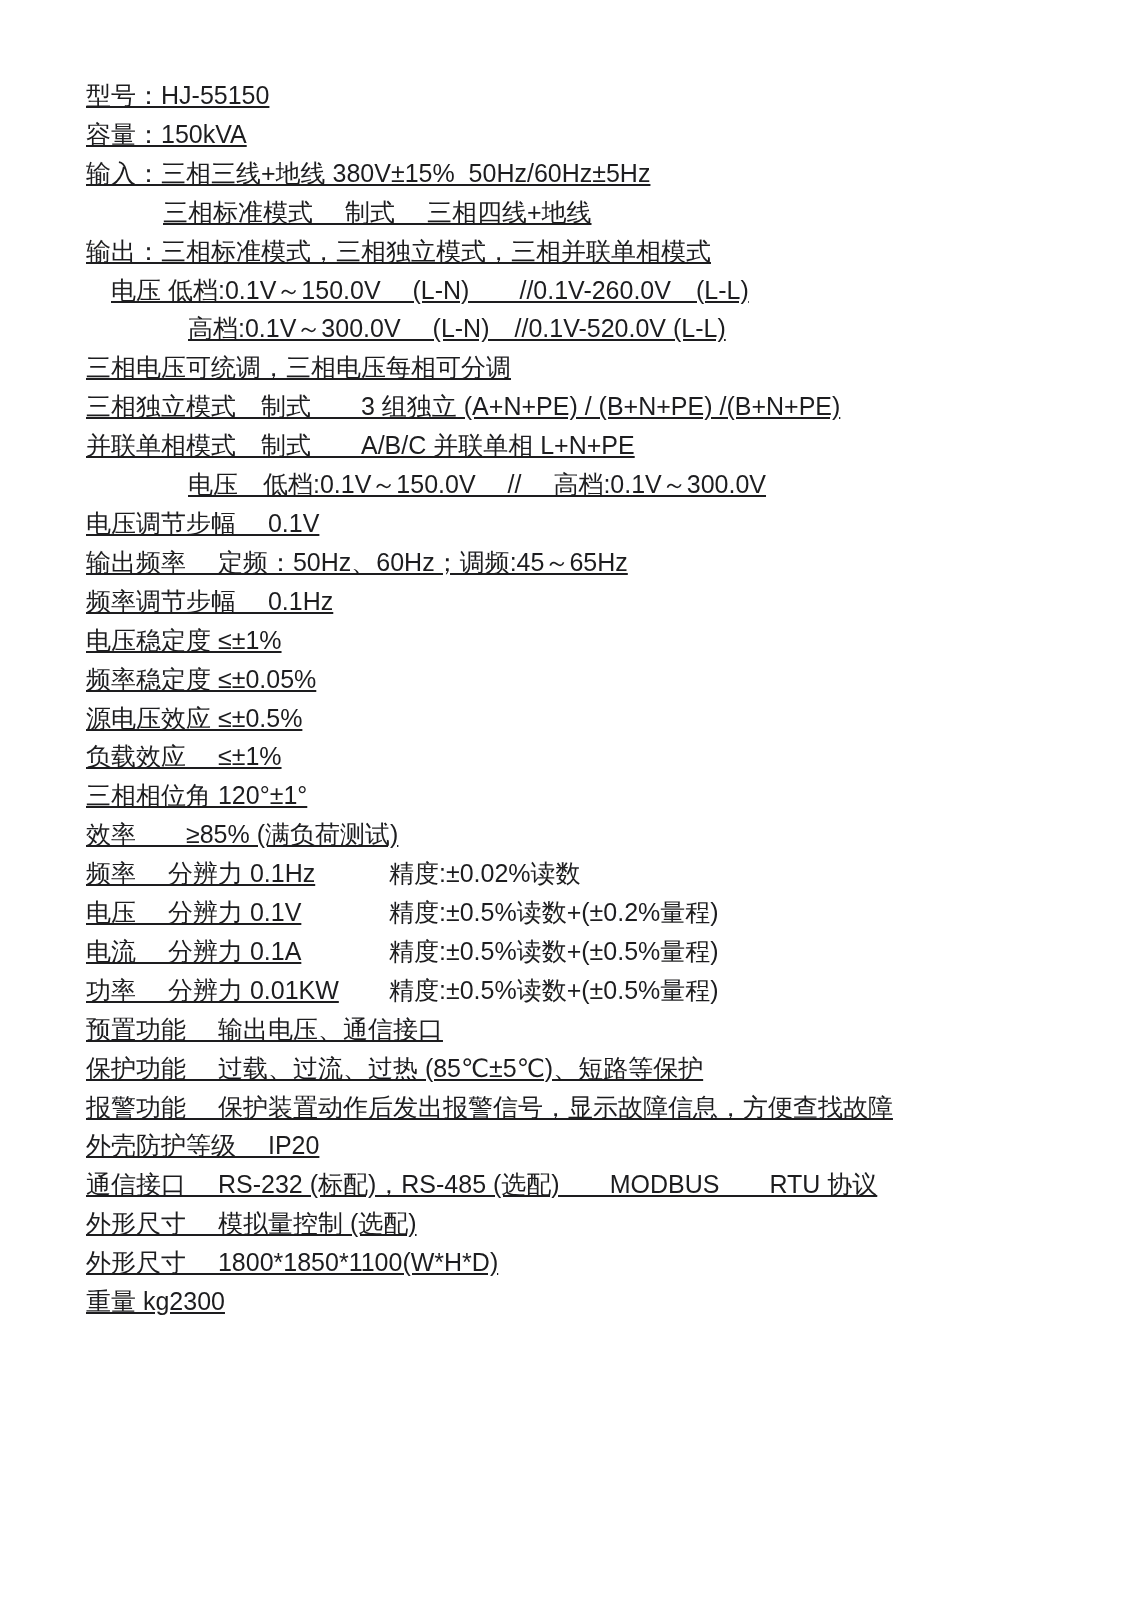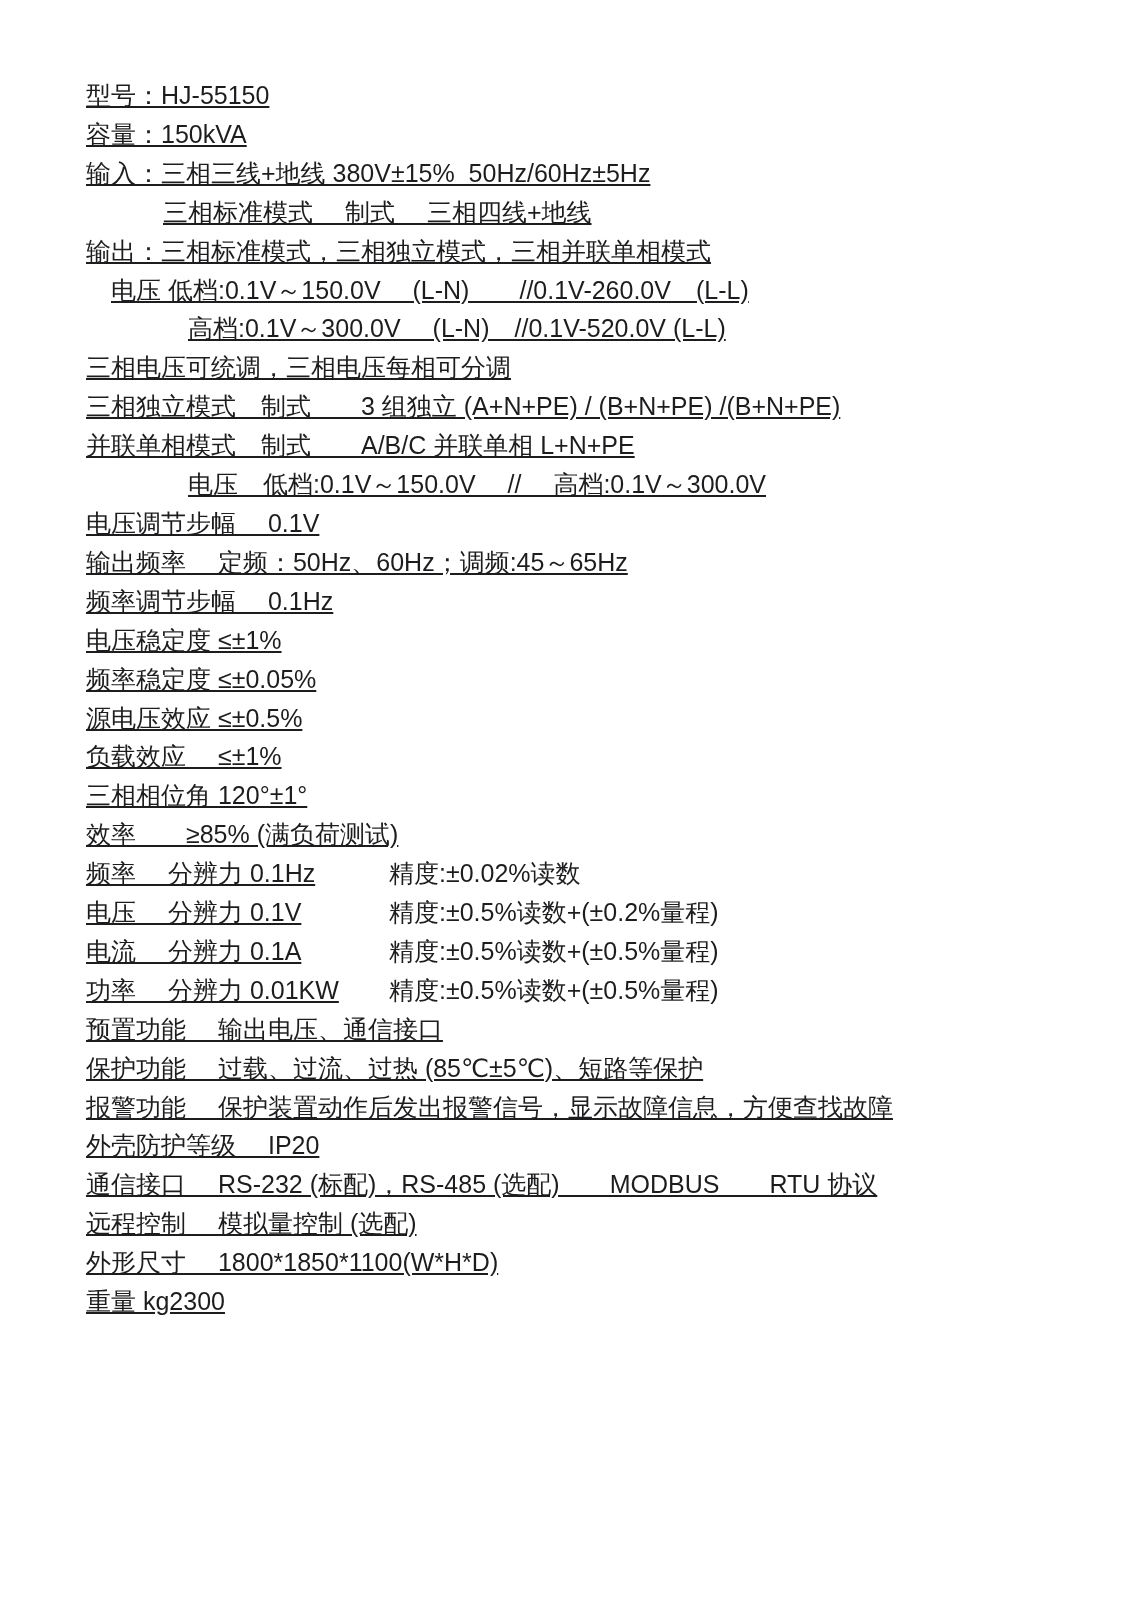--- a/index.html
+++ b/index.html
@@ -57,17 +57,17 @@
       <div class="line ind-0"><span>效率　　≥85% (满负荷测试)</span></div>
       <div class="line ind-0"><span>频率　 分辨力 0.1Hz</span><span class="c2">精度:±0.02%读数</span></div>
       <div class="line ind-0"><span>电压　 分辨力 0.1V</span><span class="c2">精度:±0.5%读数+(±0.2%量程)</span></div>
       <div class="line ind-0"><span>电流　 分辨力 0.1A</span><span class="c2">精度:±0.5%读数+(±0.5%量程)</span></div>
       <div class="line ind-0"><span>功率　 分辨力 0.01KW</span><span class="c2">精度:±0.5%读数+(±0.5%量程)</span></div>
       <div class="line ind-0"><span>预置功能　 输出电压、通信接口</span></div>
       <div class="line ind-0"><span>保护功能　 过载、过流、过热 (85℃±5℃)、短路等保护</span></div>
       <div class="line ind-0"><span>报警功能　 保护装置动作后发出报警信号，显示故障信息，方便查找故障</span></div>
       <div class="line ind-0"><span>外壳防护等级　 IP20</span></div>
       <div class="line ind-0"><span>通信接口　 RS-232 (标配)，RS-485 (选配)　　MODBUS　　RTU 协议</span></div>
-      <div class="line ind-0"><span>远程控制　 模拟量控制 (选配)</span></div>
+      <div class="line ind-0"><span>外形尺寸　 模拟量控制 (选配)</span></div>
       <div class="line ind-0"><span>外形尺寸　 1800*1850*1100(W*H*D)</span></div>
       <div class="line ind-0"><span>重量 kg2300</span></div>
     </div>
 </div>
 
 </body></html>

